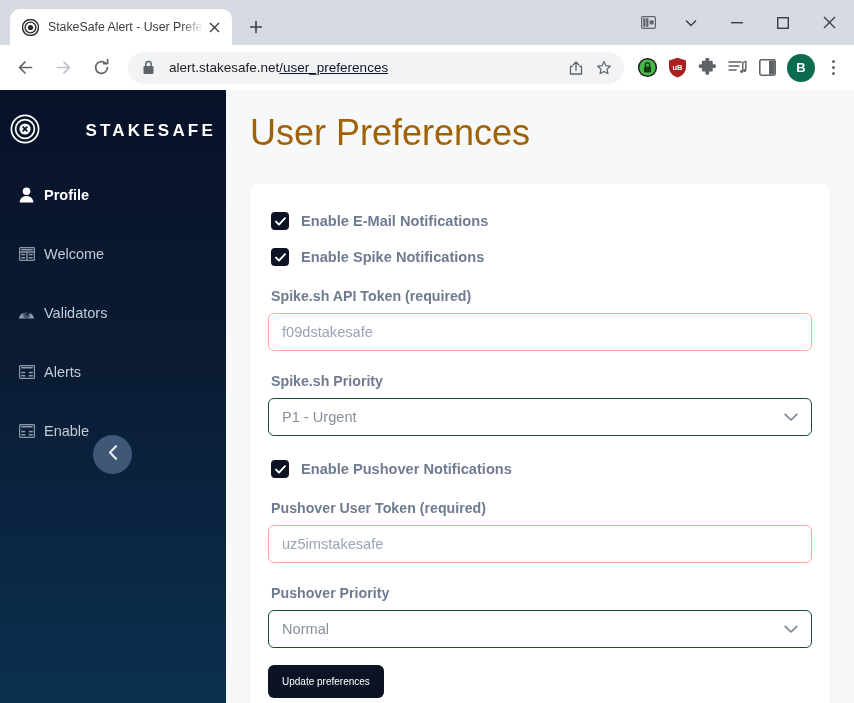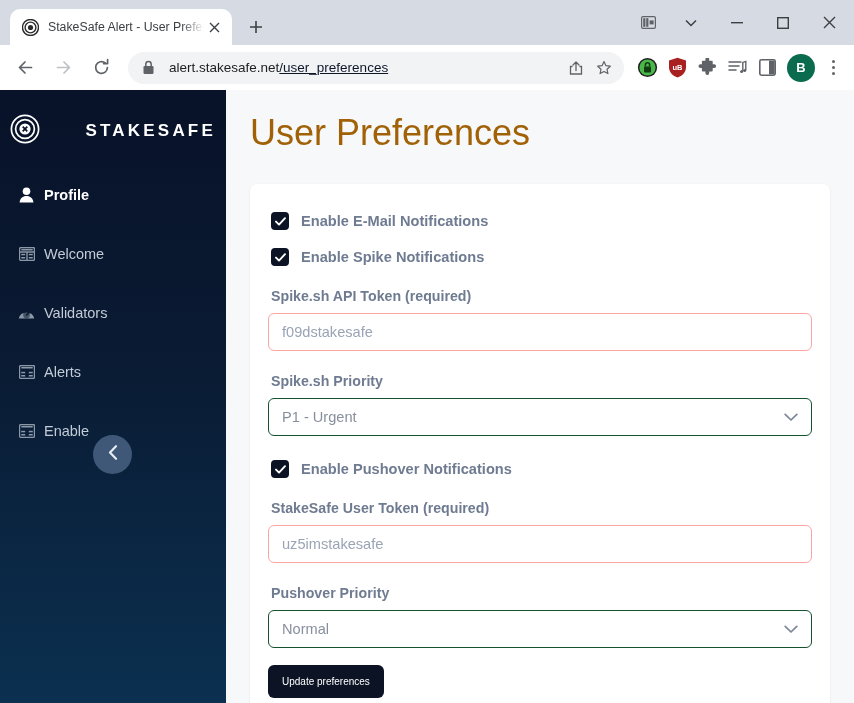--- a/index.html
+++ b/index.html
@@ -465,21 +465,21 @@
 
         <div class="check-row" style="margin-top:24px;">
           <span class="checkbox">
             <svg width="11" height="9" viewBox="0 0 11 9">
               <path d="M1 4.6 L4 7.6 L10 1.2" stroke="#ffffff" stroke-width="1.9" fill="none" stroke-linecap="round" stroke-linejoin="round"></path>
             </svg>
           </span>
           <span class="check-label">Enable Pushover Notifications</span>
         </div>
 
-        <div class="field-label">StakeSafe User Token (required)</div>
+        <div class="field-label">Pushover User Token (required)</div>
         <div class="text-input">
           <span>uz5imstakesafe</span>
         </div>
 
         <div class="field-label">Pushover Priority</div>
         <div class="select-input">
           <span>Normal</span>
           <span class="select-chevron">
             <svg width="14" height="9" viewBox="0 0 14 9">
               <path d="M1.2 1.4 L7 7 L12.8 1.4" stroke="currentColor" stroke-width="1.7" fill="none" stroke-linecap="round" stroke-linejoin="round"></path>

